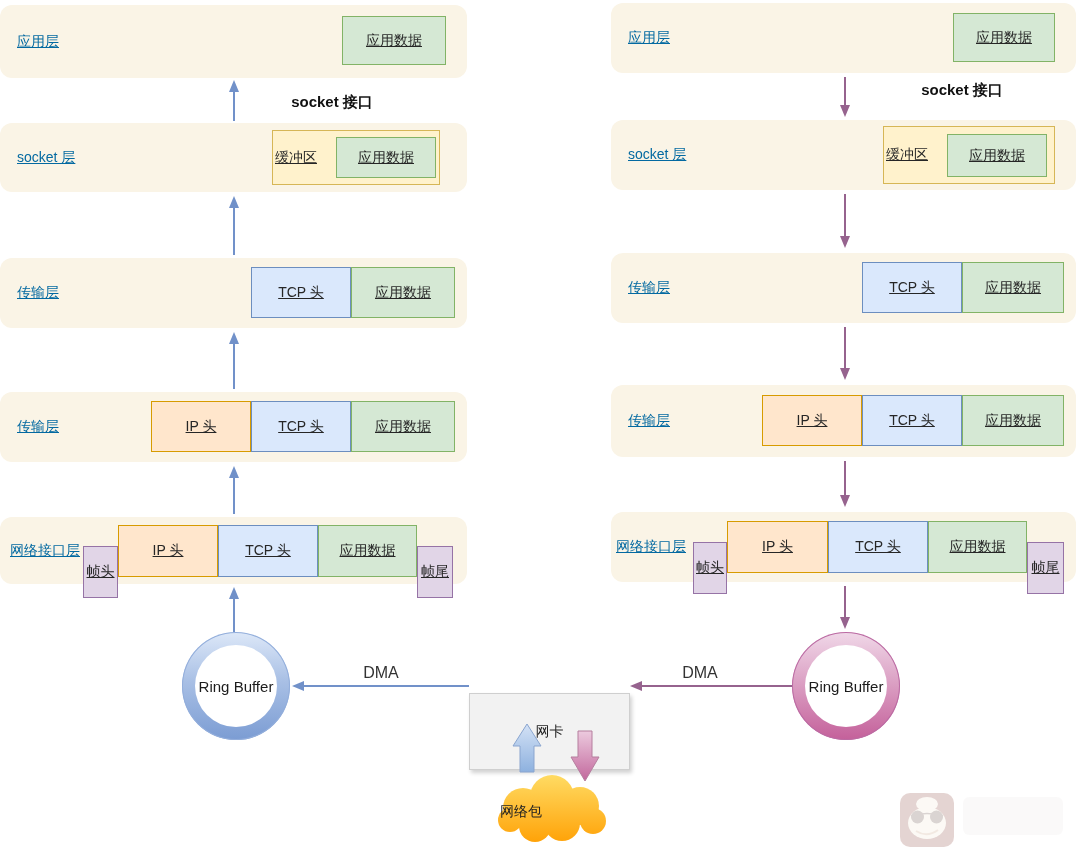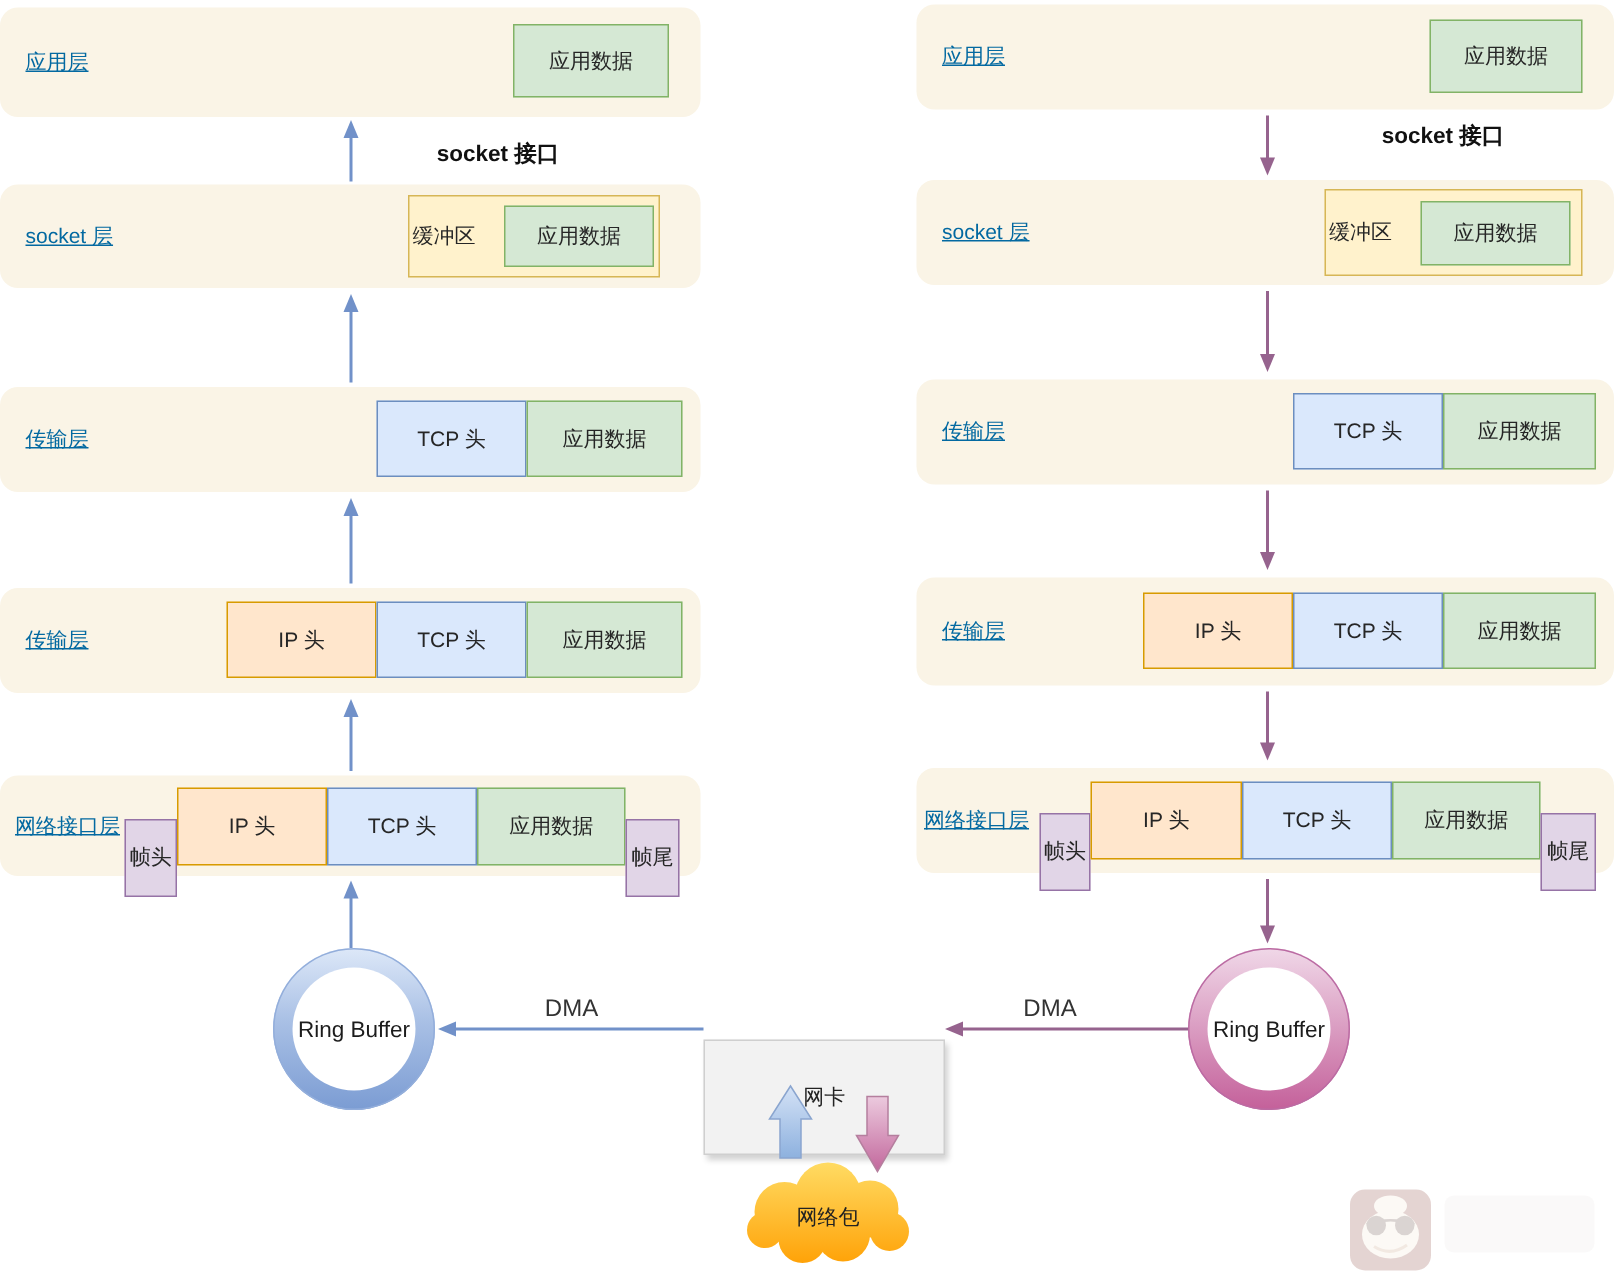--- a/index.html
+++ b/index.html
@@ -2,21 +2,21 @@
 <html style="--row-bg: #faf4e6; --green-fill: #d5e8d4; --green-border: #82b366; --yellow-fill: #fff2cc; --yellow-border: #d6b656; --blue-fill: #dae8fc; --blue-border: #6c8ebf; --orange-fill: #ffe6cc; --orange-border: #d79b00; --purple-fill: #e1d5e7; --purple-border: #9673a6; --arrow-receive: #7191c9; --arrow-send: #96638e; --nic-fill: #f2f2f2; --cloud-orange: #ffb300;"><head>
 <meta charset="utf-8">
 <style>
   html,body{margin:0;padding:0;}
   body{
     width:1080px;height:850px;position:relative;overflow:hidden;background:#ffffff;
     font-family:"Liberation Sans","DejaVu Sans",sans-serif;color:#222;
   }
   .row{position:absolute;background:var(--row-bg,#faf4e6);border-radius:12px;}
   .row-label{position:absolute;left:17px;top:50%;transform:translateY(-50%);font-size:14px;color:#0369a1;white-space:nowrap;text-decoration:underline;}
-  .seg{position:absolute;box-sizing:border-box;border:1px solid;display:flex;align-items:center;justify-content:center;font-size:14px;color:#262626;white-space:nowrap;}
+  .seg{position:absolute;box-sizing:border-box;border:1px solid;display:flex;align-items:center;justify-content:center;font-size:14px;color:#262626;white-space:nowrap;text-decoration:underline;}
   .seg.green{background:var(--green-fill,#d5e8d4);border-color:var(--green-border,#82b366);}
   .seg.blue{background:var(--blue-fill,#dae8fc);border-color:var(--blue-border,#6c8ebf);}
   .seg.orange{background:var(--orange-fill,#ffe6cc);border-color:var(--orange-border,#d79b00);}
   .seg.purple{background:var(--purple-fill,#e1d5e7);border-color:var(--purple-border,#9673a6);margin-top:21px;}
   .seg.yellow{background:var(--yellow-fill,#fff2cc);border-color:var(--yellow-border,#d6b656);justify-content:flex-start;padding-left:2px;}
   .socket-label{position:absolute;font-size:15px;font-weight:bold;color:#111;text-align:center;}
   .stem-v{position:absolute;width:2px;}
   .stem-h{position:absolute;height:2px;}
   .blue-paint{background:var(--arrow-receive,#7191c9);}
   .purple-paint{background:var(--arrow-send,#96638e);}
@@ -24,21 +24,21 @@
   .tri-up{border-left:5px solid transparent;border-right:5px solid transparent;border-bottom:12px solid var(--arrow-receive,#7191c9);}
   .tri-down{border-left:5px solid transparent;border-right:5px solid transparent;border-top:12px solid var(--arrow-send,#96638e);}
   .tri-left-blue{border-top:5px solid transparent;border-bottom:5px solid transparent;border-right:12px solid var(--arrow-receive,#7191c9);}
   .tri-left-purple{border-top:5px solid transparent;border-bottom:5px solid transparent;border-right:12px solid var(--arrow-send,#96638e);}
   .dma-label{position:absolute;font-size:16px;color:#333;text-align:center;width:72px;}
   .ring{position:absolute;width:108px;height:108px;border-radius:50%;display:flex;align-items:center;justify-content:center;}
   .ring.rx{background:linear-gradient(to bottom,#dde8f8 0%,#a9c0e5 45%,#7b9cd3 100%);box-shadow:0 0 0 1px #93aedb inset;}
   .ring.tx{background:linear-gradient(to bottom,#f0d8e8 0%,#dca2c5 45%,#c4609a 100%);box-shadow:0 0 0 1px #bb6ba3 inset;}
   .ring-inner{width:82px;height:82px;border-radius:50%;background:#ffffff;display:flex;align-items:center;justify-content:center;font-size:15px;color:#1c1c1c;white-space:nowrap;}
   .nic{position:absolute;left:469px;top:649px;width:159px;height:75px;background:var(--nic-fill,#f2f2f2);border:1px solid #cfcfcf;box-shadow:2px 3px 4px rgba(0,0,0,0.18);display:flex;align-items:center;justify-content:center;font-size:14px;color:#222;margin-top:44px;}
-  .cloud-label{position:absolute;left:500px;top:803px;width:104px;text-align:center;font-size:14px;color:#222;}
+  .cloud-label{position:absolute;left:500px;top:803px;width:104px;font-size:14px;color:#222;}
   svg.overlay{position:absolute;left:0;top:0;pointer-events:none;}
 </style>
 </head>
 <body>
 
 <div class="row" style="left:0;top:5px;width:467px;height:73px;">
   <span class="row-label">应用层</span>
   <div class="seg green" style="left:342px;top:11px;width:104px;height:49px;">应用数据</div>
 </div>
 

